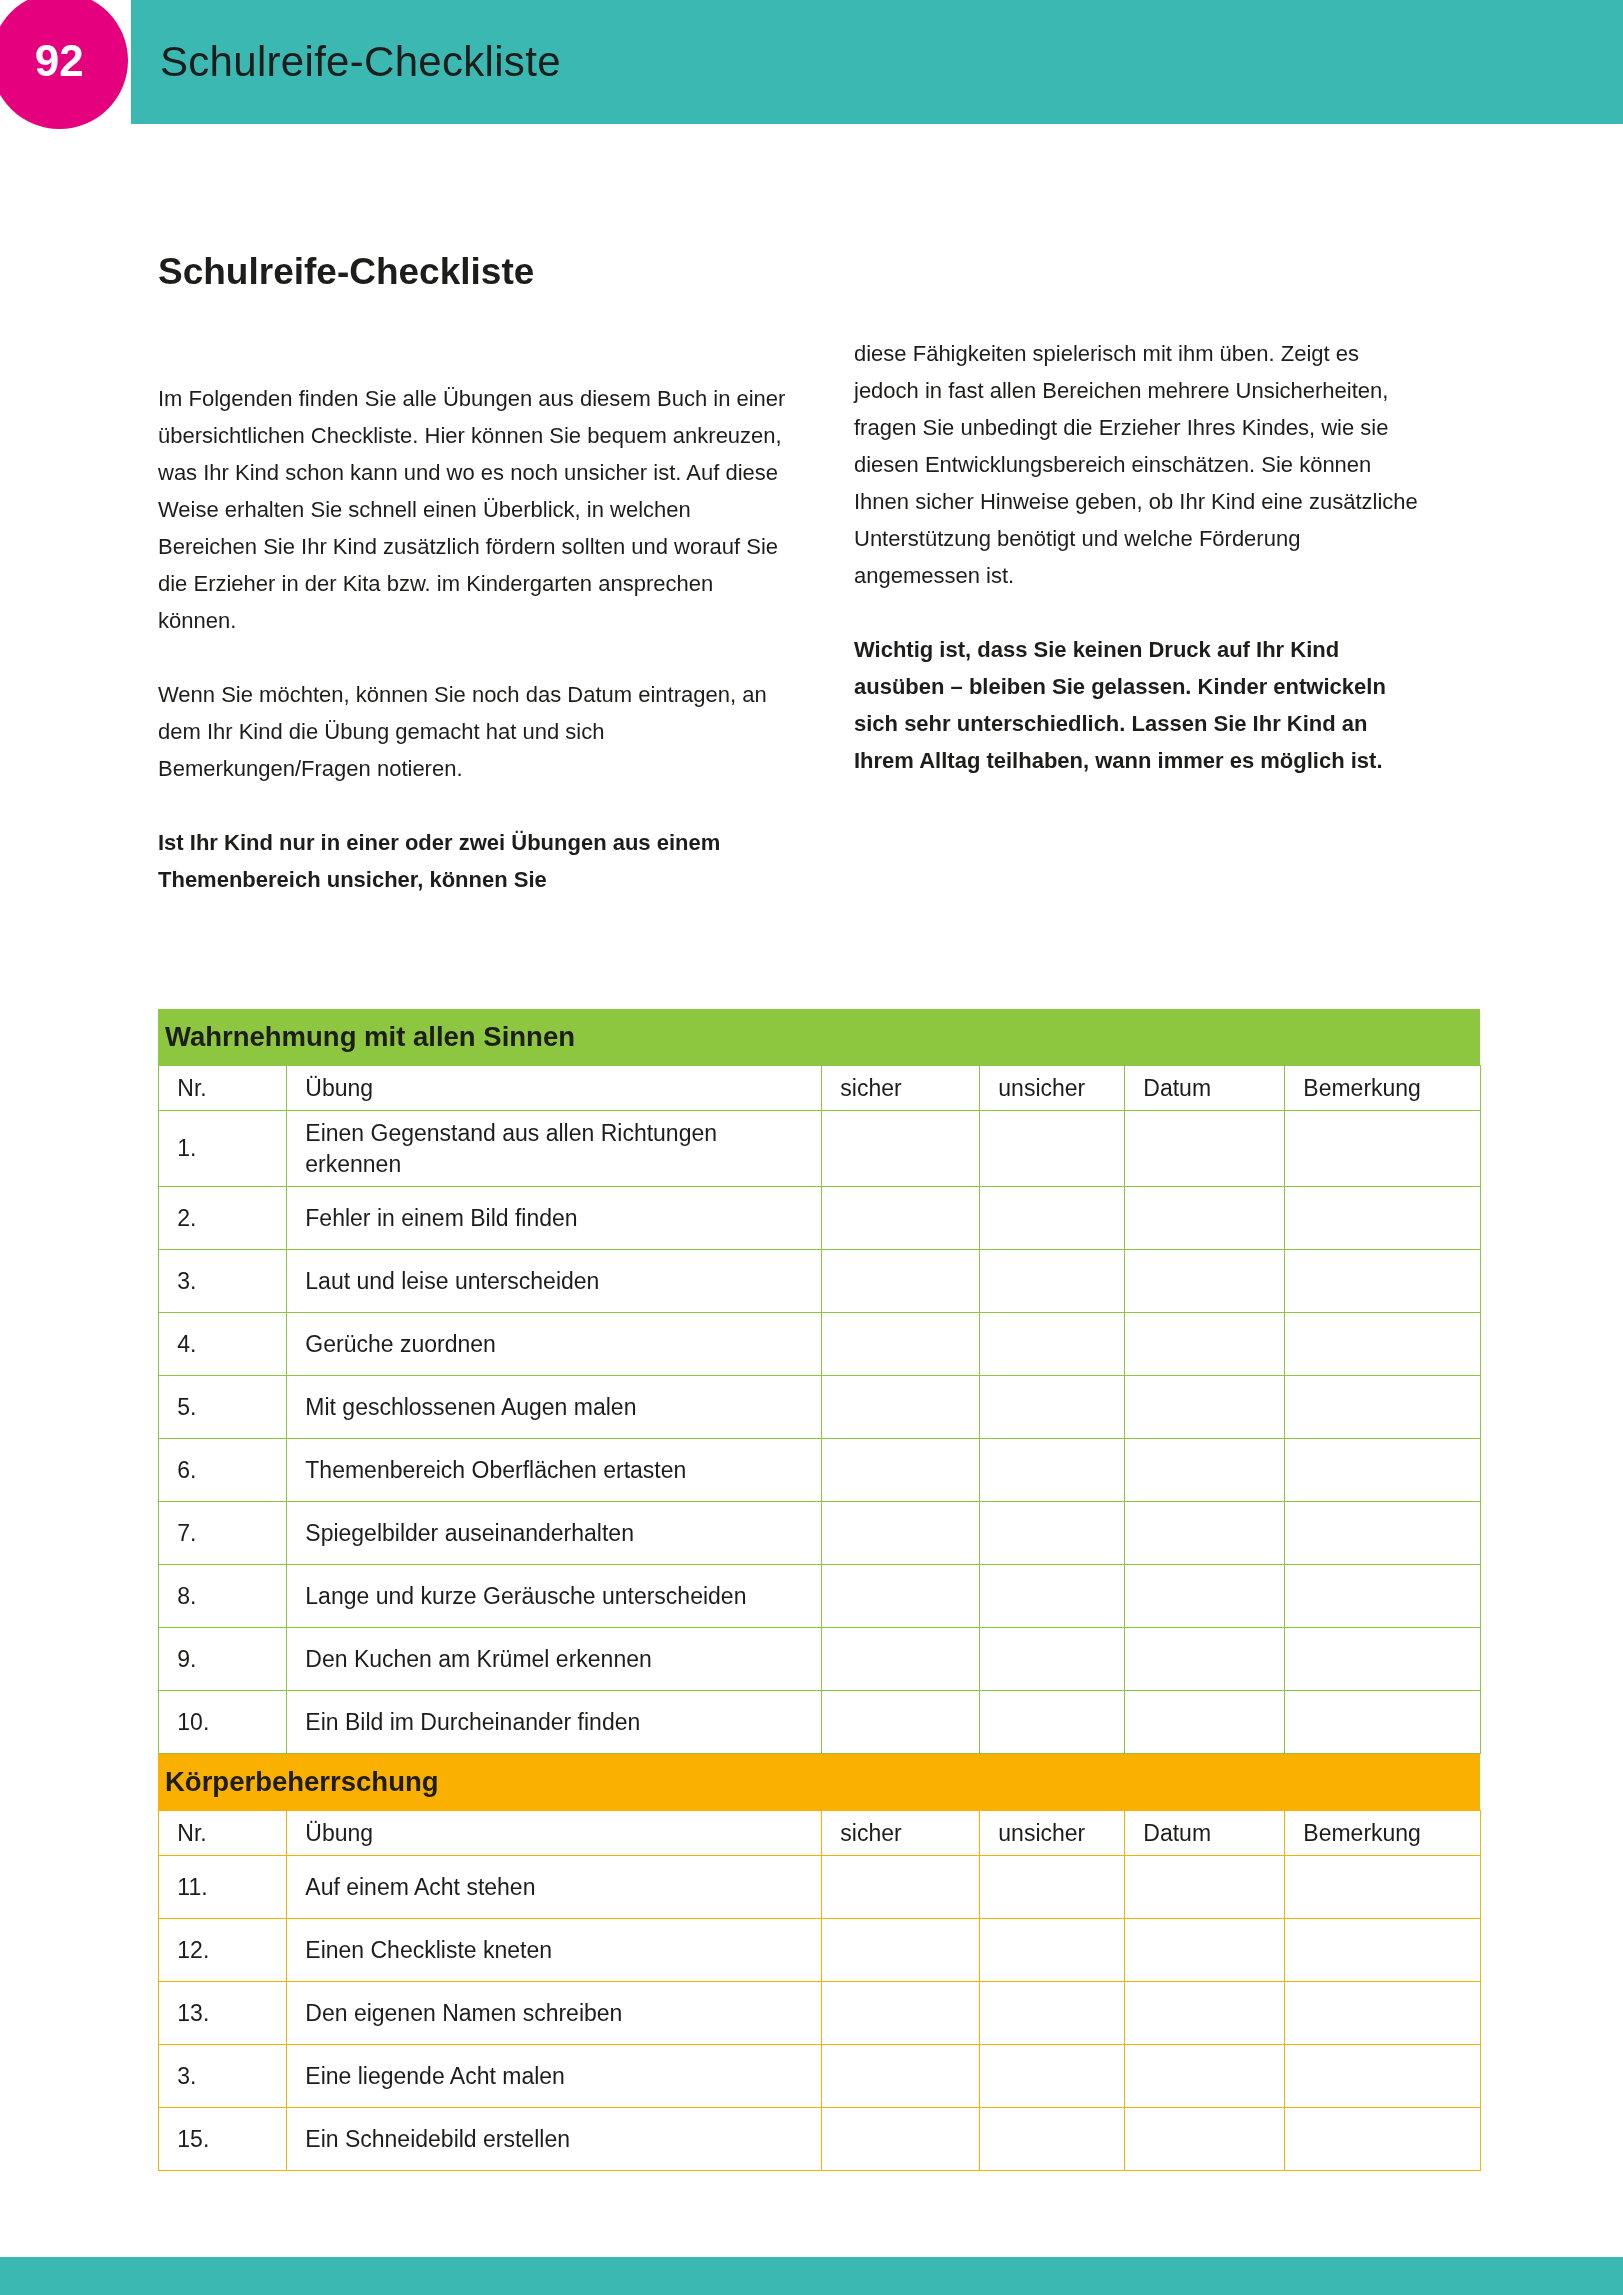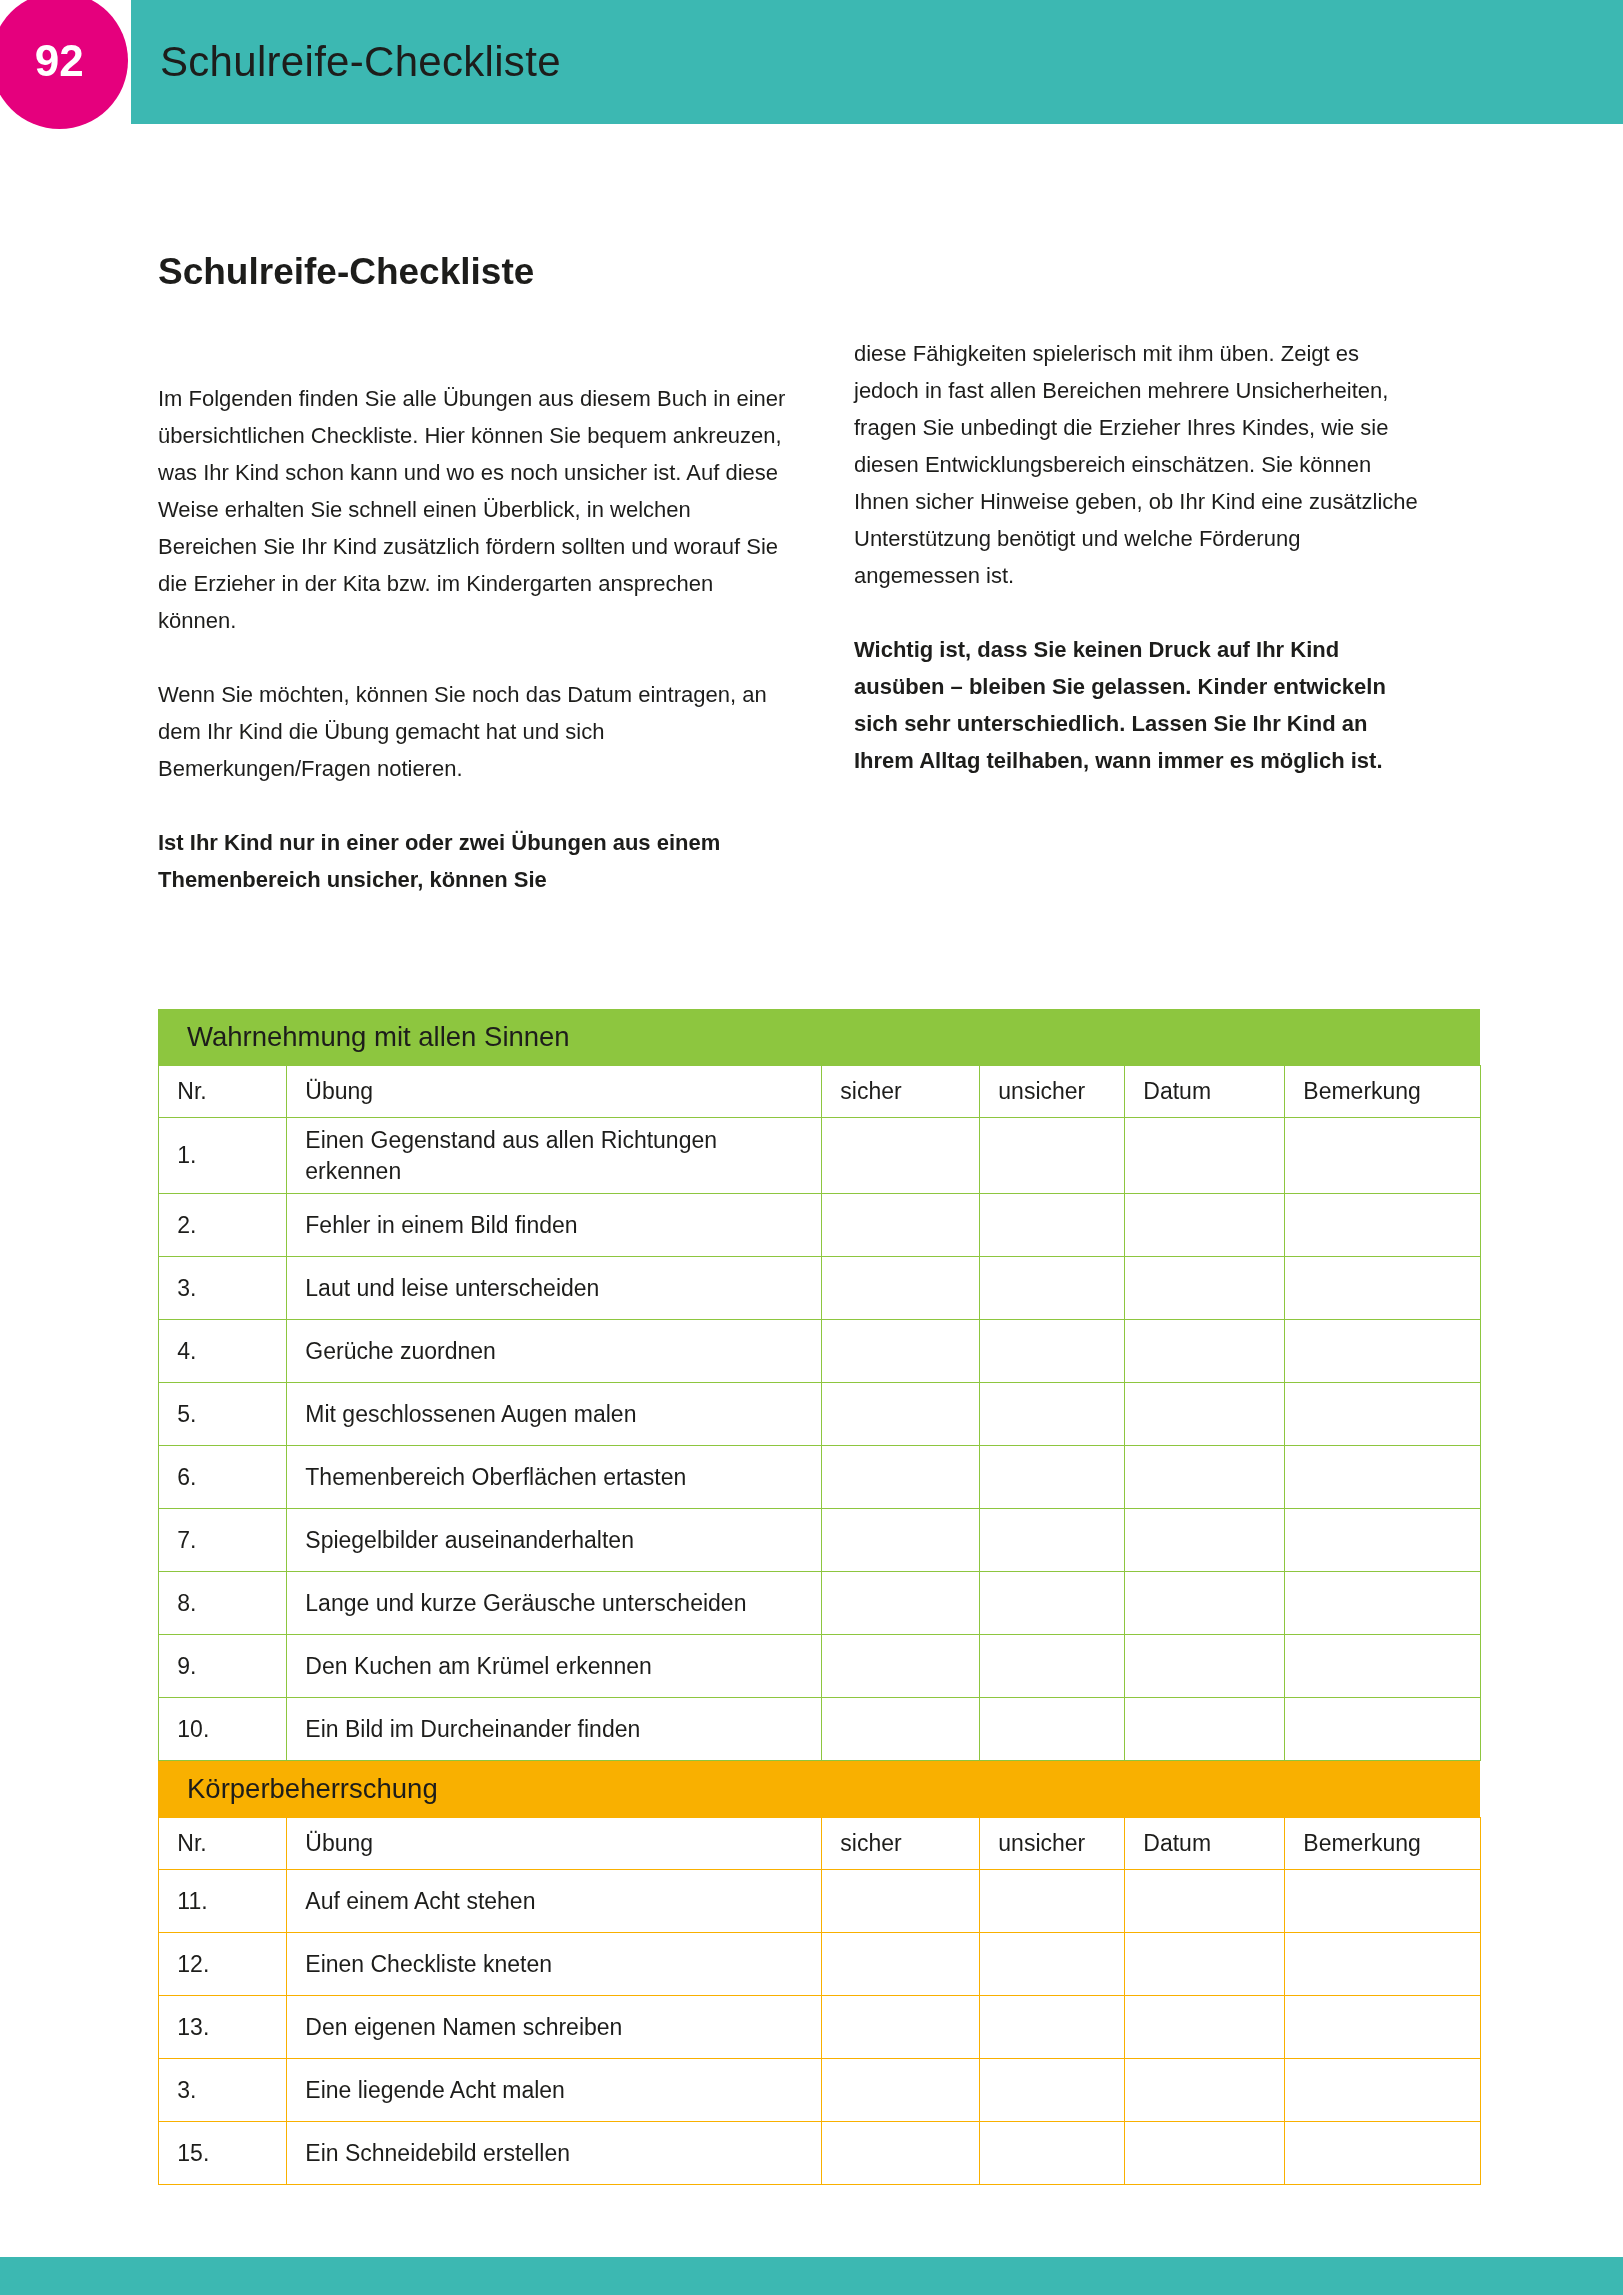--- a/index.html
+++ b/index.html
@@ -82,23 +82,23 @@
   .col p:last-child{margin-bottom:0;font-weight:bold;}
   .col-left{width:631px; margin-right:65px;margin-top:45px;}
   .col-right{width:569px;}
 
   
   .checklist{margin-top:111px;}
   .section-header{
     height:56px;
     display:flex;
     align-items:center;
-    padding-left:29px;
+    padding-left:7px;
     font-size:27.5px;
-    font-weight:normal;
+    font-weight:bold;
     color:var(--text);
   }
   .section.green .section-header{background:var(--green);}
   .section.orange .section-header{background:var(--orange);}
 
   table.checklist-table{
     width:100%;
     table-layout:fixed;
     border-collapse:collapse;
   }
@@ -106,21 +106,21 @@
     background:#ffffff;
     font-size:23px;
     line-height:31px;
     padding:6.5px 13px 6.5px 18.3px;
     vertical-align:middle;
     color:var(--text);
     overflow:hidden;
   }
   .section.green .checklist-table td{border:1.3px solid var(--green);}
   .section.orange .checklist-table td{border:1.3px solid var(--orange);}
-  tr.thead td{height:52px;}
+  tr.thead td{height:45px;}
   tr.row td{height:63px;}
 
   
   .bottom-bar{
     position:absolute;
     left:0; right:0; bottom:0;
     height:38px;
     background:var(--teal);
   }
 </style>

